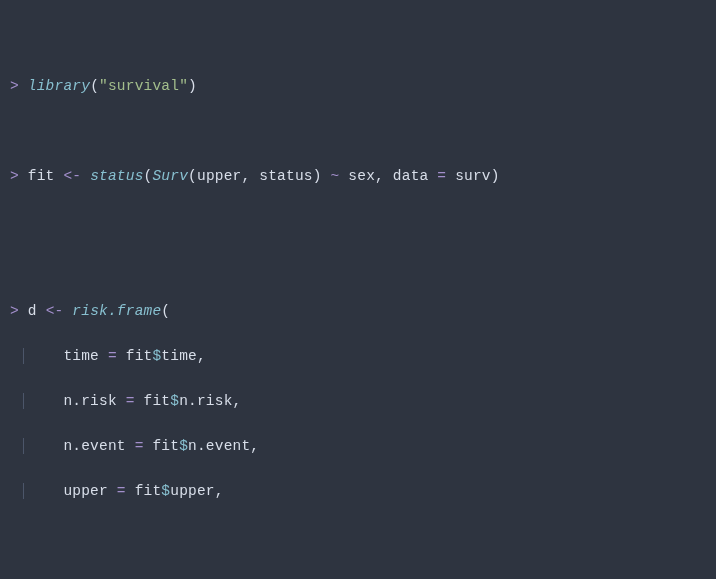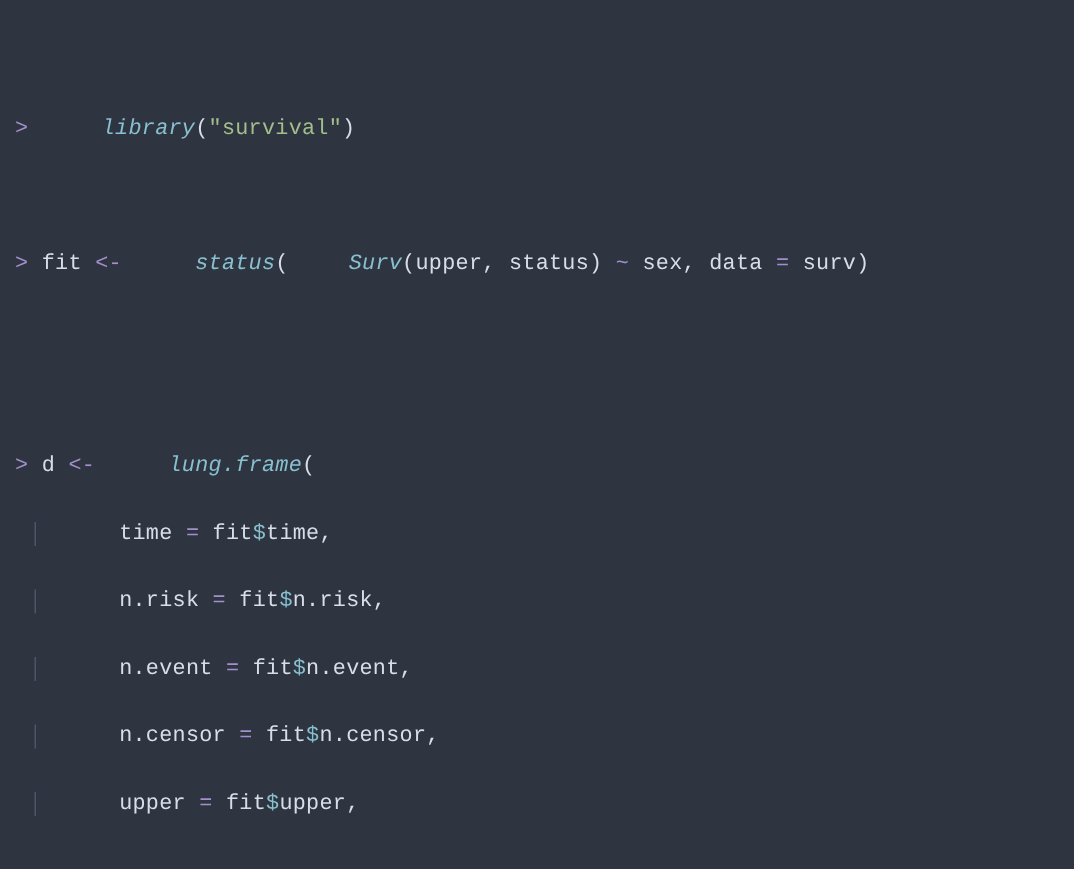--- a/index.html
+++ b/index.html
@@ -7,46 +7,45 @@
     margin: 0;
     padding: 8px 10px;
     font-family: "Consolas", "Monaco", "Courier New", monospace;
     font-size: 14.5px;
     line-height: 1.55;
     color: #d8dee9;
     white-space: pre;
     letter-spacing: 0.2px;
   }
   .prompt { color: #a38fcc; }
-  .fn { color: #88c0d0; font-style: italic; margin-left: 40px; }
+  .fn { color: #88c0d0; font-style: italic; }
   .op { color: #a38fcc; }
   .norm { color: #d8dee9; }
   .str { color: #a3be8c; }
   .dollar { color: #88c0d0; }
   .line { display: block; }
   .guide {
     border-left: 1px solid #4c566a;
-    padding-left: 20px;
+    padding-left: 4px;
     margin-left: -5px;
   }
 </style>
 </head>
 <body>
 
 <div>
 <span class="line"><span class="prompt">&gt; </span><span class="fn">library</span><span class="norm">(</span><span class="str">"survival"</span><span class="norm">)</span></span>
 <span class="line"> </span>
 <span class="line"><span class="prompt">&gt; </span><span class="norm">fit </span><span class="op">&lt;-</span><span class="norm"> </span><span class="fn">status</span><span class="norm">(</span><span class="fn">Surv</span><span class="norm">(upper, status) </span><span class="op">~</span><span class="norm"> sex, data </span><span class="op">=</span><span class="norm"> surv)</span></span>
 <span class="line"> </span>
 <span class="line"> </span>
-<span class="line"><span class="prompt">&gt; </span><span class="norm">d </span><span class="op">&lt;-</span><span class="norm"> </span><span class="fn">lung.frame</span><span class="norm">(</span></span>
+<span class="line"><span class="prompt">&gt; </span><span class="norm">d </span><span class="op">&lt;-</span><span class="norm"> </span><span class="fn">risk.frame</span><span class="norm">(</span></span>
 <span class="line">  <span class="guide"><span class="norm">    time </span><span class="op">=</span><span class="norm"> fit</span><span class="dollar">$</span><span class="norm">time,</span></span></span>
 <span class="line">  <span class="guide"><span class="norm">    n.risk </span><span class="op">=</span><span class="norm"> fit</span><span class="dollar">$</span><span class="norm">n.risk,</span></span></span>
 <span class="line">  <span class="guide"><span class="norm">    n.event </span><span class="op">=</span><span class="norm"> fit</span><span class="dollar">$</span><span class="norm">n.event,</span></span></span>
-<span class="line">  <span class="guide"><span class="norm">    n.censor </span><span class="op">=</span><span class="norm"> fit</span><span class="dollar">$</span><span class="norm">n.censor,</span></span></span>
 <span class="line">  <span class="guide"><span class="norm">    upper </span><span class="op">=</span><span class="norm"> fit</span><span class="dollar">$</span><span class="norm">upper,</span></span></span>
 
 
 
 
 
 
 </div>
 
 

